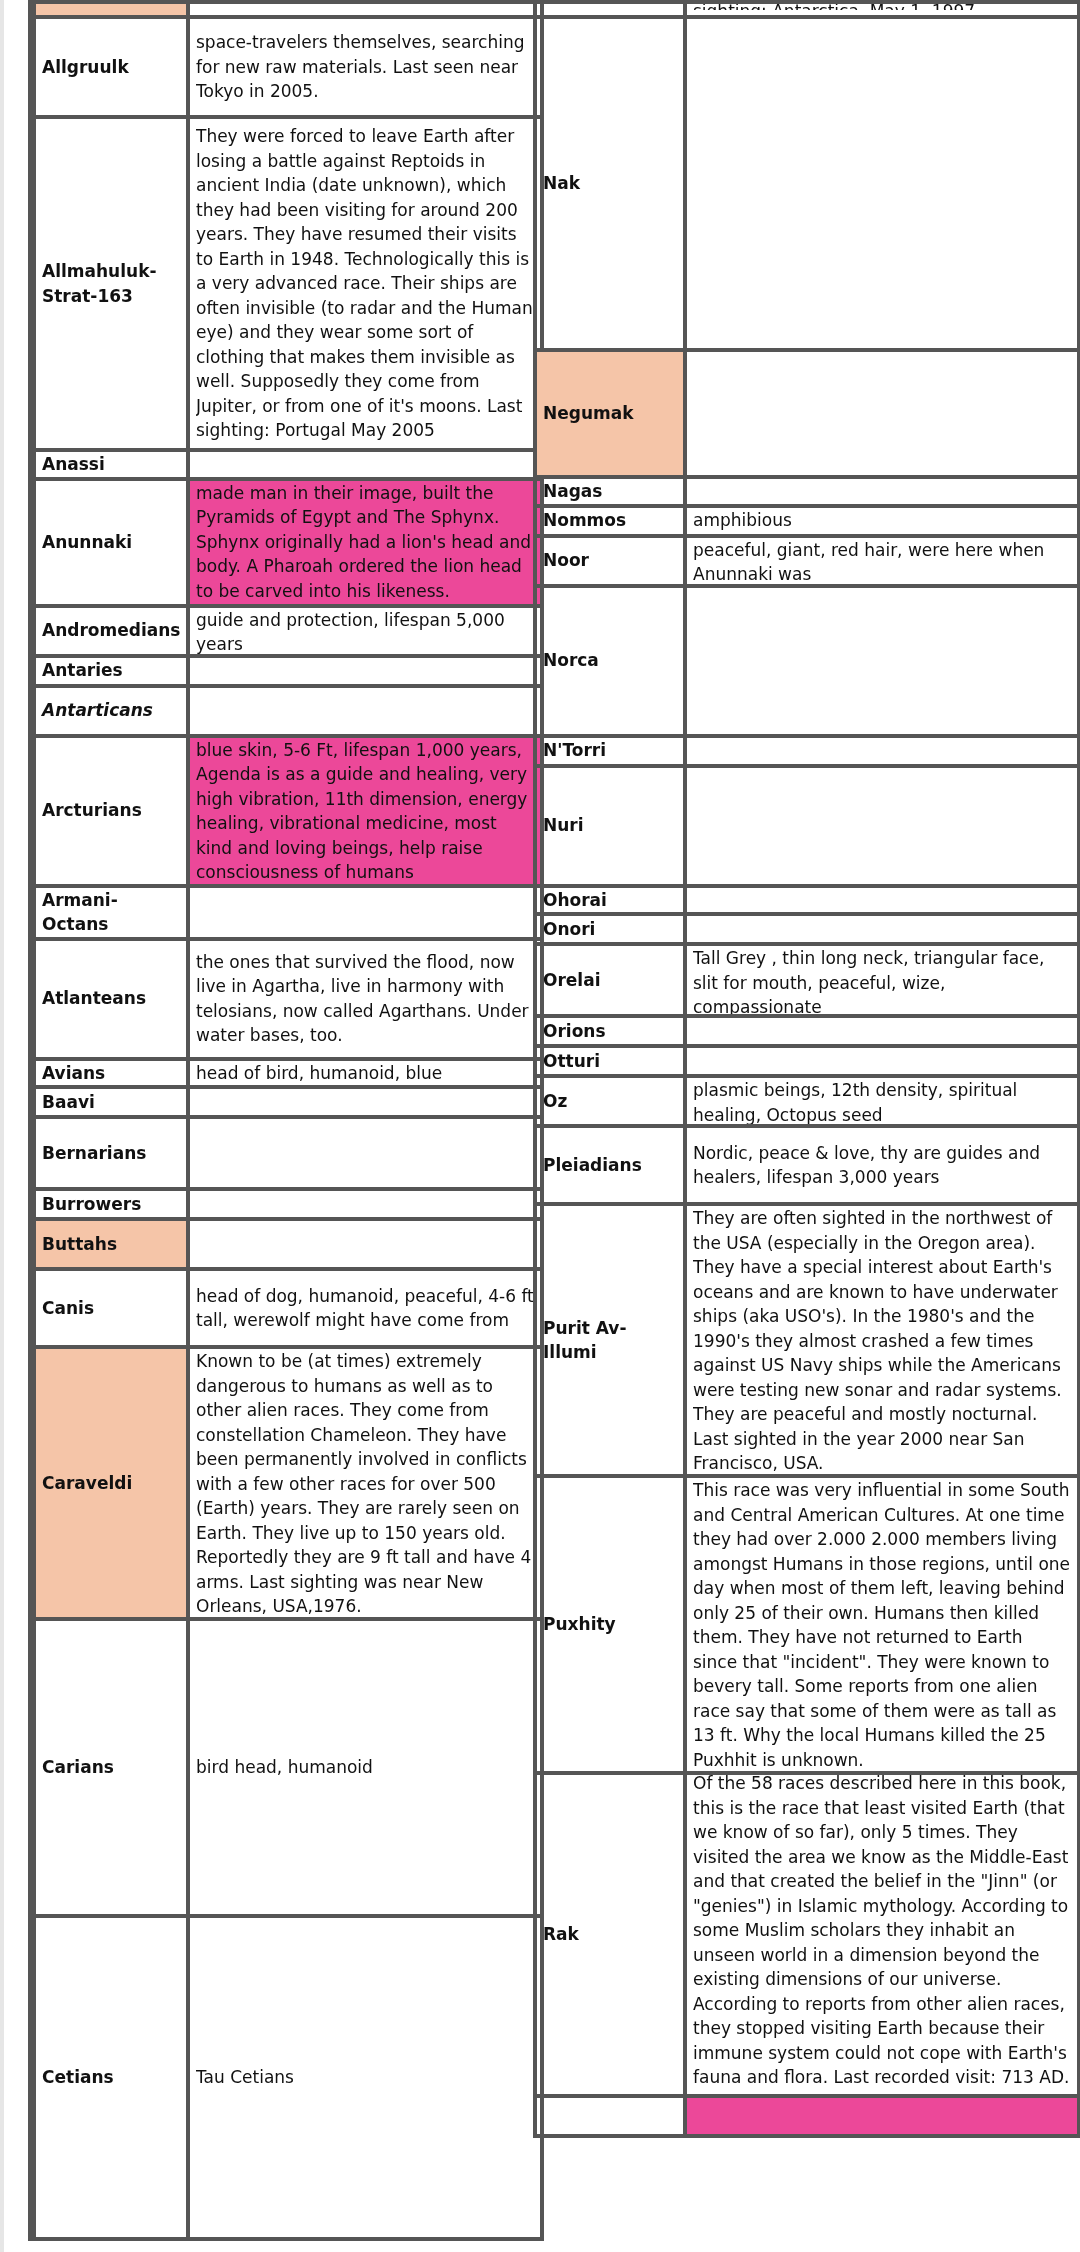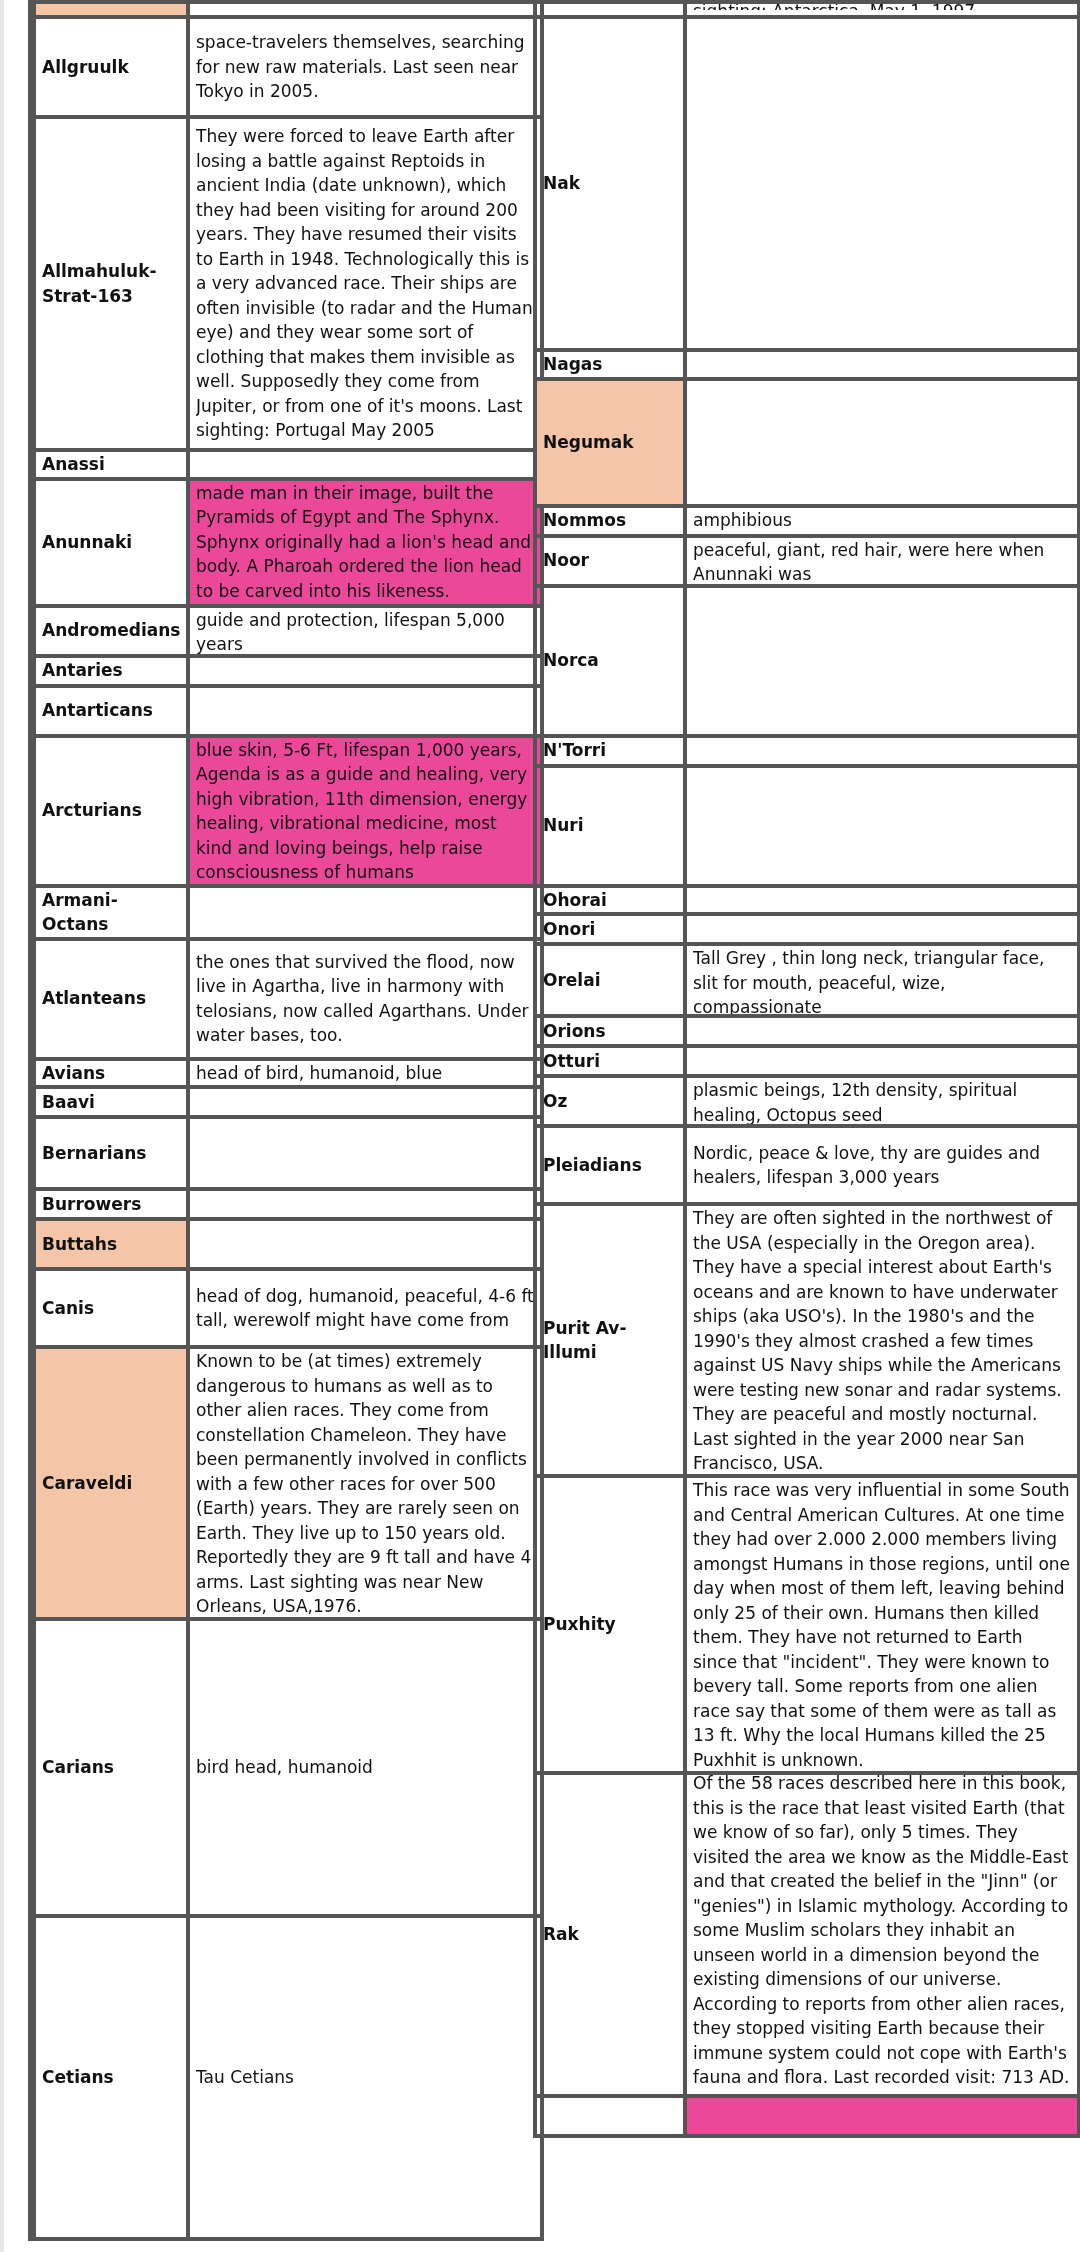--- a/index.html
+++ b/index.html
@@ -71,21 +71,21 @@
         <td class="desc">
           <div class="txt" style="max-height: 46px; overflow: hidden;">guide and protection, lifespan 5,000 years</div>
         </td>
       </tr>
       <tr style="height: 30px;">
         <td class="name">Antaries</td>
         <td class="desc">
           <div class="txt" style="max-height: 26px; overflow: hidden;"></div>
         </td>
       </tr>
-      <tr style="height: 50px;">
+      <tr style="height: 50px; font-style: italic;">
         <td class="name">Antarticans</td>
         <td class="desc">
           <div class="txt" style="max-height: 46px; overflow: hidden;"></div>
         </td>
       </tr>
       <tr style="height: 150px;">
         <td class="name">Arcturians</td>
         <td class="desc hl-pink">
           <div class="txt" style="max-height: 146px; overflow: hidden;">blue skin, 5-6 Ft, lifespan 1,000 years, Agenda is as a guide and healing, very high vibration, 11th dimension, energy healing, vibrational medicine, most kind and loving beings, help  raise consciousness of humans</div>
         </td>
@@ -165,30 +165,30 @@
         <td class="desc">
           <div class="txt" style="max-height: 11px; overflow: hidden; margin-top: -10px;">sighting: Antarctica, May 1, 1997.</div>
         </td>
       </tr>
       <tr style="height: 333px;">
         <td class="name">Nak</td>
         <td class="desc">
           <div class="txt" style="max-height: 329px; overflow: hidden;"></div>
         </td>
       </tr>
+      <tr style="height: 127px;">
+        <td class="name hl-peach">Negumak</td>
+        <td class="desc">
+          <div class="txt" style="max-height: 123px; overflow: hidden;"></div>
+        </td>
+      </tr>
       <tr style="height: 25px;">
         <td class="name">Nagas</td>
         <td class="desc">
           <div class="txt" style="max-height: 21px; overflow: hidden;"></div>
-        </td>
-      </tr>
-      <tr style="height: 127px;">
-        <td class="name hl-peach">Negumak</td>
-        <td class="desc">
-          <div class="txt" style="max-height: 123px; overflow: hidden;"></div>
         </td>
       </tr>
       <tr style="height: 30px;">
         <td class="name">Nommos</td>
         <td class="desc">
           <div class="txt" style="max-height: 26px; overflow: hidden;">amphibious</div>
         </td>
       </tr>
       <tr style="height: 50px;">
         <td class="name">Noor</td>

